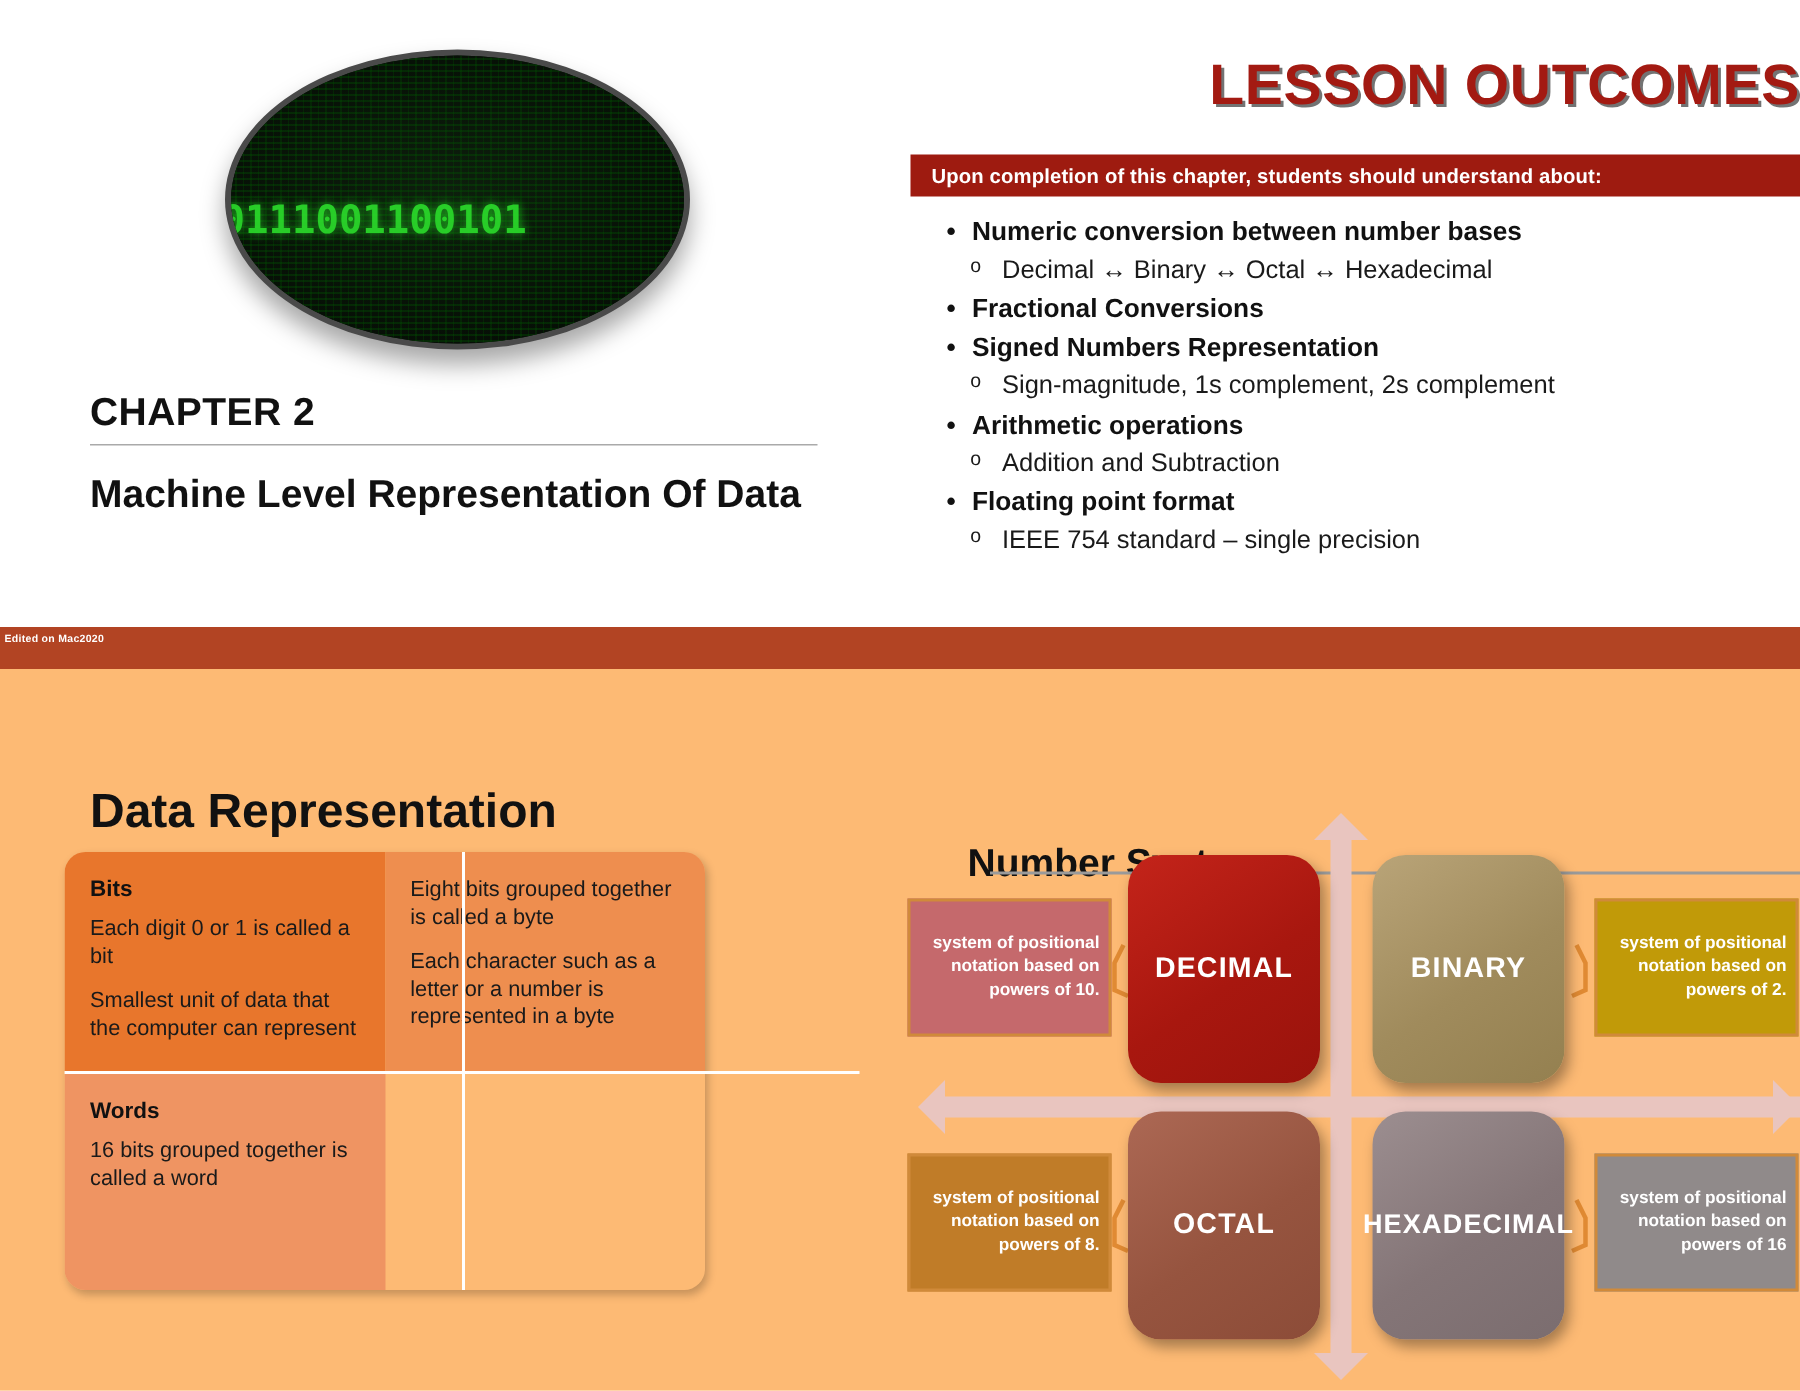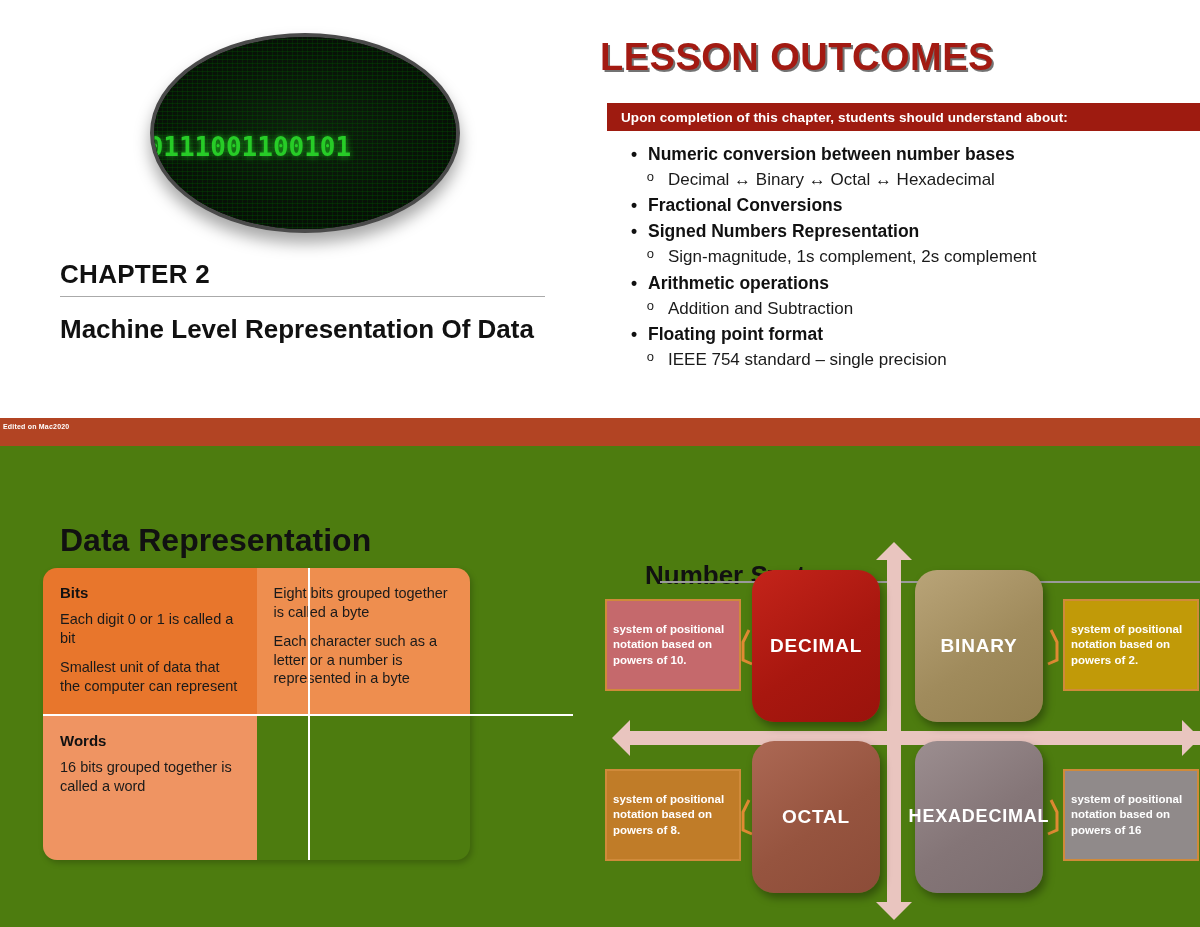--- a/index.html
+++ b/index.html
@@ -53,21 +53,21 @@
     padding-bottom:6px;
     border-bottom:1.5px solid #aaa;
   }
   .chapter-title {
     position:absolute; left:60px; top:313px; width:490px;
     font-size:26px; font-weight:bold; color:#111; line-height:1.28;
   }
 
   .lesson-title {
     position:absolute; left:600px; top:36px; width:600px;
-    text-align:left;
+    text-align:right;
     font-size:38px; font-weight:bold;
     color:#A31A12;
     letter-spacing:.5px;
     text-shadow:2px 2px 0 rgba(0,0,0,.55);
   }
   .lesson-subbar {
     position:absolute; left:607px; top:103px; width:606px; height:28px;
     background:#9E1B10;
     color:#fff; font-size:13.5px; font-weight:bold;
     display:flex; align-items:center; padding-left:14px;
@@ -88,21 +88,21 @@
   .divider-bar {
     position:absolute; left:0; top:418px; width:1200px; height:28px;
     background:#B24423;
   }
   .divider-bar .edited {
     position:absolute; left:3px; top:5px;
     font-size:7px; color:#fff; font-weight:bold; letter-spacing:.2px;
   }
 
   
-  #slide2 { position:absolute; left:0; top:446px; width:1200px; height:481px; background:#4d7c0f; }
+  #slide2 { position:absolute; left:0; top:446px; width:1200px; height:481px; background:#fdba74; }
 
   .sec-title-left {
     position:absolute; left:60px; top:76px;
     font-size:32px; font-weight:bold; color:#111;
   }
   .sec-title-right {
     position:absolute; left:645px; top:86px;
     font-size:26px; font-weight:bold; color:#111;margin-top:28px;
   }
   .matrix-box {
@@ -165,21 +165,21 @@
   .tile-dec { left:152px; top:14px;  background:linear-gradient(145deg,#C4241A 0%,#A8170F 55%,#9A130C 100%); }
   .tile-bin { left:315px; top:14px;  background:linear-gradient(145deg,#B9A478 0%,#A08B5C 55%,#948050 100%); }
   .tile-oct { left:152px; top:185px; background:linear-gradient(145deg,#AC6854 0%,#96543F 55%,#8C4C38 100%); }
   .tile-hex { left:315px; top:185px; background:linear-gradient(145deg,#9C8E90 0%,#847577 55%,#7B6D6F 100%); }
   .tile-hex span { font-size:18px; }
 
   .ns-note {
     position:absolute; width:136px; height:92px;
     border:2.5px solid #D08A3A;
     color:#fff; font-size:11.5px; font-weight:bold; line-height:1.35;
-    display:flex; align-items:center; justify-content:center; text-align:left;
+    display:flex; align-items:center; justify-content:center; text-align:right;
     padding:4px 6px;
   }
   .note-dec { left:5px;   top:43px;  background:#C5696C; }
   .note-bin { left:463px; top:43px;  background:#C19A08; }
   .note-oct { left:5px;   top:213px; background:#C07C28; }
   .note-hex { left:463px; top:213px; background:#908A8A; }
   .connector-svg { position:absolute; left:0; top:0; width:600px; height:350px; pointer-events:none; }
 </style>
 </head>
 <body>

